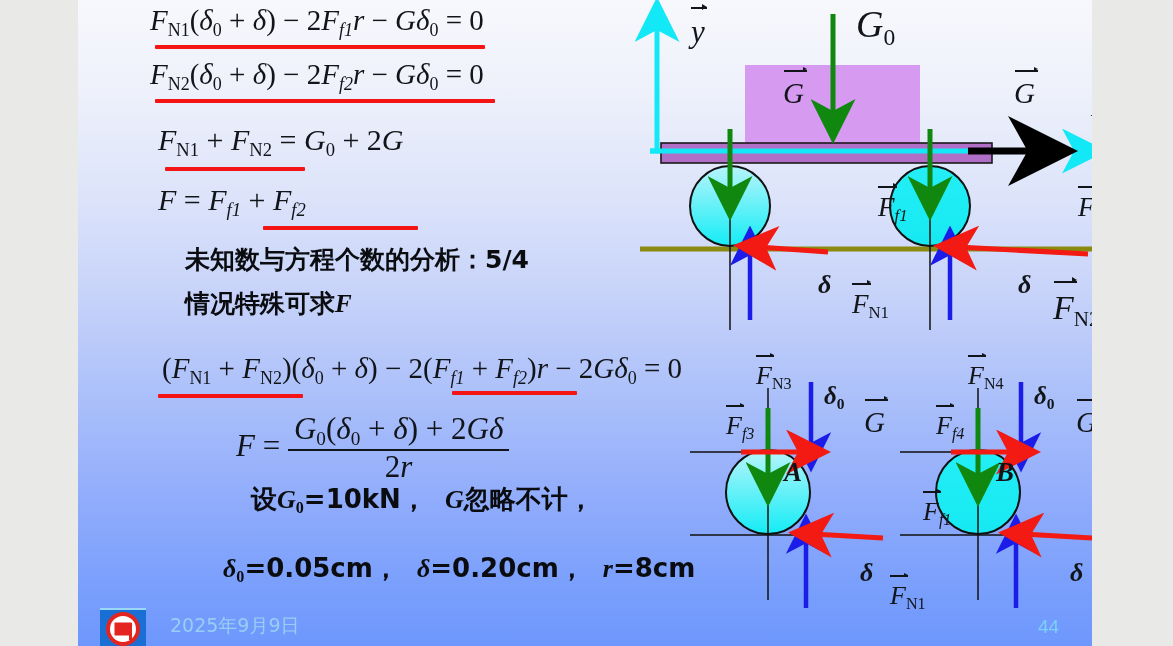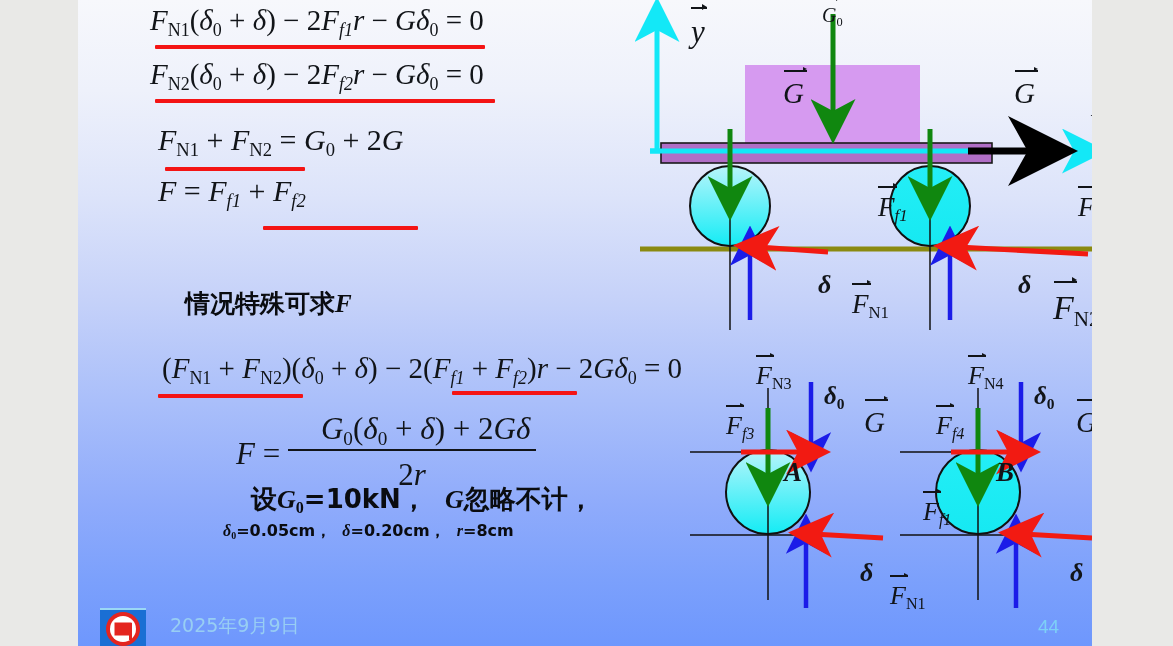--- a/index.html
+++ b/index.html
@@ -107,22 +107,22 @@
   }
 
   
   .frac {
     display: inline-block;
     vertical-align: middle;
     text-align: center;
     position: relative;
     top: -0.05em;
   }
-  .frac .num { display: block; padding: 0 6px; margin-left: 27px; }
-  .frac .den { display: block; padding: 8px 6px; border-top: 2.5px solid #111418; }
+  .frac .num { display: block; padding: 0 6px; }
+  .frac .den { display: block; padding: 0 6px; border-top: 2.5px solid #111418; }
 
   
   svg.diagram {
     position: absolute;
     left: 0; top: 0;
     width: 1014px; height: 646px;
     overflow: visible;
     pointer-events: none;
   }
 
@@ -199,25 +199,26 @@
     <div class="math" style="left:72px; top:60px; font-size:29px;">
       <i>F</i><sub>N2</sub>(<i>δ</i><sub>0</sub> + <i>δ</i>) − 2<i>F</i><sub class="it">f2</sub><i>r</i> − <i>Gδ</i><sub>0</sub> = 0
     </div>
     <div class="redline" style="left:77px; top:99px; width:340px;"></div>
 
     <div class="math" style="left:80px; top:125px; font-size:30px;">
       <i>F</i><sub>N1</sub> + <i>F</i><sub>N2</sub> = <i>G</i><sub>0</sub> + 2<i>G</i>
     </div>
     <div class="redline" style="left:87px; top:167px; width:140px;"></div>
 
-    <div class="math" style="left:80px; top:176px; font-size:30px;">
+    <div class="math" style="left:80px; top:185px; font-size:30px;">
       <i>F</i> = <i>F</i><sub class="it">f1</sub> + <i>F</i><sub class="it">f2</sub>
     </div>
     <div class="redline" style="left:185px; top:226px; width:155px;"></div>
 
+    <div class="cn" style="left:107px; top:247px; font-size:25px;">未知数与方程个数的分析：5/4</div>
 
     <div class="cn" style="left:107px; top:291px; font-size:25px;text-align:right;">
       <span>情况特殊可求</span><i style="font-family:'Liberation Serif',serif;">F</i>
     </div>
 
     <div class="math" style="left:84px; top:354px; font-size:29px;">
       (<i>F</i><sub>N1</sub> + <i>F</i><sub>N2</sub>)(<i>δ</i><sub>0</sub> + <i>δ</i>) − 2(<i>F</i><sub class="it">f1</sub> + <i>F</i><sub class="it">f2</sub>)<i>r</i> − 2<i>Gδ</i><sub>0</sub> = 0
     </div>
     <div class="redline" style="left:80px; top:394px; width:145px;"></div>
     <div class="redline" style="left:374px; top:391px; width:125px;"></div>
@@ -229,21 +230,21 @@
           <i>G</i><sub>0</sub>(<i>δ</i><sub>0</sub> + <i>δ</i>) + 2<i>Gδ</i>
         </span>
         <span class="den">2<i>r</i></span>
       </span>
     </div>
 
     <div class="cn" style="left:173px; top:486px; font-size:26px;">
       <span>设</span><i style="font-family:'Liberation Serif',serif;">G</i><sub style="font-family:'Liberation Serif',serif;">0</sub><span>=10kN，</span>&nbsp;&nbsp;<i style="font-family:'Liberation Serif',serif;">G</i><span>忽略不计，</span>
     </div>
 
-    <div class="cn" style="left:145px; top:523px; font-size:16px;text-align:center;">
+    <div class="cn" style="left:145px; top:555px; font-size:26px;text-align:center;">
       <i style="font-family:'Liberation Serif',serif;">δ</i><sub style="font-family:'Liberation Serif',serif;">0</sub><span>=0.05cm，</span>&nbsp;&nbsp;<i style="font-family:'Liberation Serif',serif;">δ</i><span>=0.20cm，</span>&nbsp;&nbsp;<i style="font-family:'Liberation Serif',serif;">r</i><span>=8cm</span>
     </div>
 
 
     <svg class="diagram" viewBox="0 0 1014 646">
       <defs>
         <marker id="ah-green" markerWidth="9" markerHeight="9" refX="4" refY="4.5" orient="auto">
           <path d="M0,0 L9,4.5 L0,9 L2.4,4.5 Z" fill="#10870f"></path>
         </marker>
         <marker id="ah-blue" markerWidth="9" markerHeight="9" refX="4" refY="4.5" orient="auto">
@@ -322,21 +323,21 @@
 
       <line x1="900" y1="408" x2="900" y2="482" stroke="#10870f" stroke-width="5" marker-end="url(#ah-green)"></line>
       <line x1="943" y1="382" x2="943" y2="450" stroke="#1b1ce8" stroke-width="4.5" marker-end="url(#ah-blue)"></line>
       <line x1="873" y1="452" x2="938" y2="452" stroke="#f21a12" stroke-width="5" marker-end="url(#ah-red)"></line>
       <line x1="938" y1="608" x2="938" y2="536" stroke="#1b1ce8" stroke-width="4.5" marker-end="url(#ah-blue)"></line>
       <line x1="1014" y1="538" x2="945" y2="534" stroke="#f21a12" stroke-width="5" marker-end="url(#ah-red)"></line>
     </svg>
 
     <div class="math" style="left:613px; top:16px; font-size:31px;"><i class="vec">y</i></div>
 
-    <div class="math" style="left:744px; top:5px; font-size:20px;"><i class="vec">G</i><sub>0</sub></div>
+    <div class="math" style="left:778px; top:5px; font-size:38px;"><i class="vec">G</i><sub>0</sub></div>
 
     <div class="math" style="left:705px; top:79px; font-size:29px;"><i class="vec">G</i></div>
 
     <div class="math" style="left:936px; top:79px; font-size:29px;"><i class="vec">G</i></div>
 
     <div class="math" style="left:1013px; top:92px; font-size:29px;"><i class="vec">F</i></div>
 
     <div class="math" style="left:800px; top:194px; font-size:27px;"><i class="vec">F</i><sub class="it">f1</sub></div>
 
     <div class="math" style="left:1000px; top:194px; font-size:27px;"><i class="vec">F</i></div>

